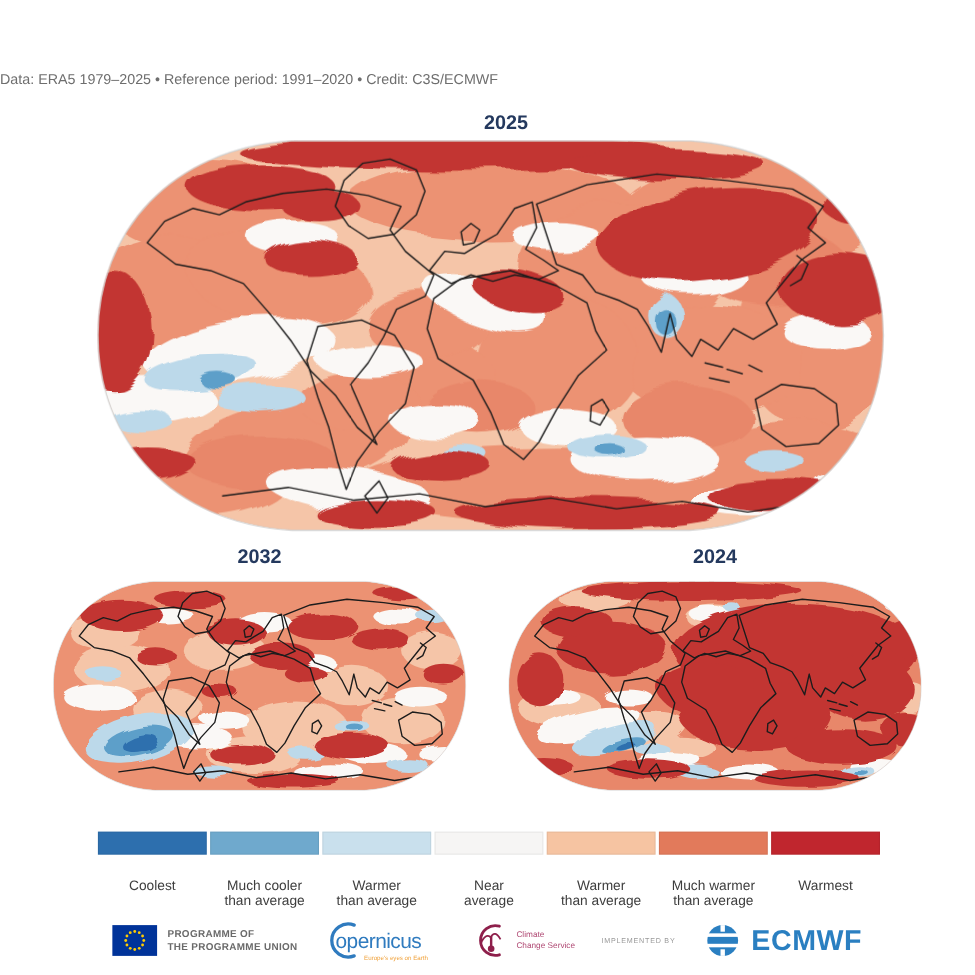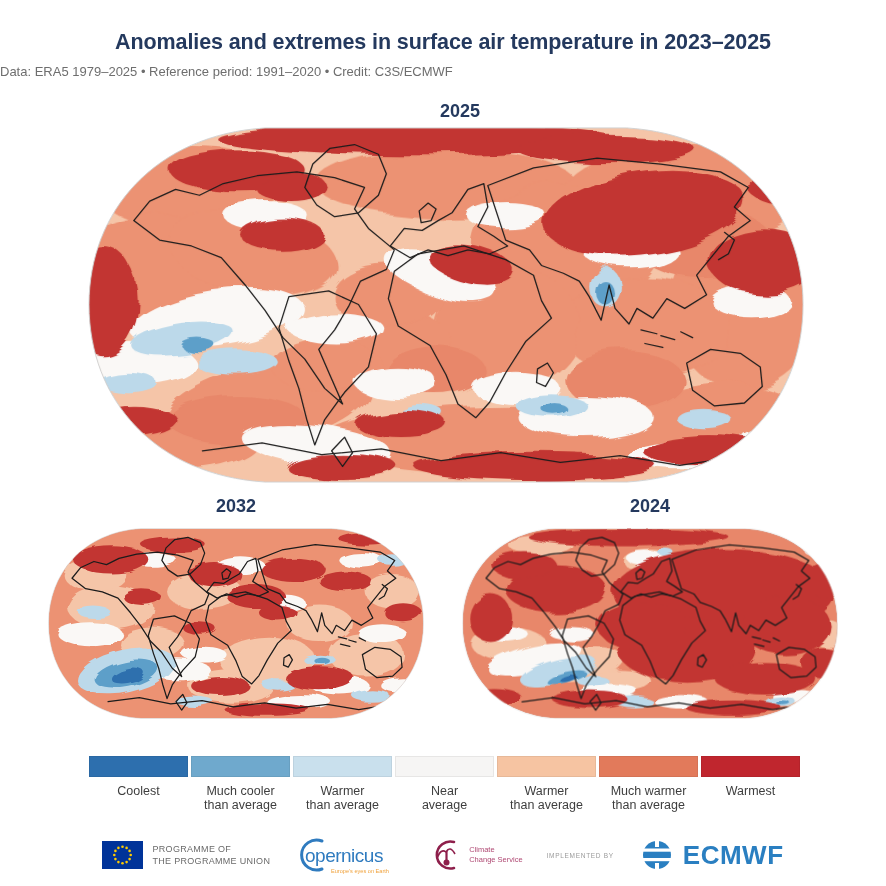--- a/index.html
+++ b/index.html
@@ -18,38 +18,37 @@
   #year-right{top:496px;left:462px;width:376px;}
 
   svg.map{position:absolute;display:block;}
   #map2025{left:88px;top:127px;}
   #map2023{left:48px;top:528px;}
   #map2024{left:462px;top:528px;}
 
   #legend{position:absolute;left:89px;top:756px;width:712px;display:flex;gap:3px;}
   .lg-item{flex:0 0 99px;width:99px;text-align:center;}
   .lg-swatch{height:21px;border:1px solid rgba(0,0,0,0.06);box-sizing:border-box;}
-  .lg-label{margin-top:7px;font-size:12.5px;line-height:1.15;color:#3e3e3e;}
+  .lg-label{margin-top:21px;font-size:12.5px;line-height:1.15;color:#3e3e3e;}
 
   .footer{position:absolute;left:0;right:0;top:833px;height:44px;display:flex;
           align-items:center;justify-content:center;gap:24px;}
   .eu{display:flex;align-items:center;gap:9px;}
-  .eu-text{font-size:9px;font-weight:400;color:#6a6a6a;line-height:1.35;letter-spacing:0.3px;}
+  .eu-text{font-size:9px;font-weight:700;color:#6a6a6a;line-height:1.35;letter-spacing:0.3px;}
   .c3s{display:flex;align-items:center;gap:5px;}
   .c3s-text{font-size:7.5px;color:#b04a74;line-height:1.35;}
   .impl{font-size:6.5px;color:#9a9a9a;letter-spacing:0.7px;}
   .ecmwf{display:flex;align-items:center;gap:7px;}
   .ecmwf-text{font-size:26px;font-weight:700;color:var(--ecmwf_blue);letter-spacing:0.5px;text-align:center;}
 </style>
 </head>
 <body>
 
 <div class="stage">
 
-  <h1 class="title">Anomalies and extremes in surface air temperature in 2023–2025</h1>
   <p class="subtitle">Data: ERA5 1979–2025 • Reference period: 1991–2020 • Credit: C3S/ECMWF</p>
 
   <h2 class="year" id="year-main">2025</h2>
   <svg class="map" id="map2025" width="716" height="356" viewBox="0 0 720 365" preserveAspectRatio="none" role="img">
       <defs>
         <clipPath id="clip-map2025">
           <path d="M178,1 L542,1 C652,8 719,86 719,182 C719,280 652,357 542,364 L178,364 C68,357 1,280 1,182 C1,86 68,8 178,1 Z"></path>
         </clipPath>
         <filter id="f-map2025" x="-20%" y="-20%" width="140%" height="140%">
           <feTurbulence type="fractalNoise" baseFrequency="0.018 0.03" numOctaves="2" seed="11" result="n"></feTurbulence>

